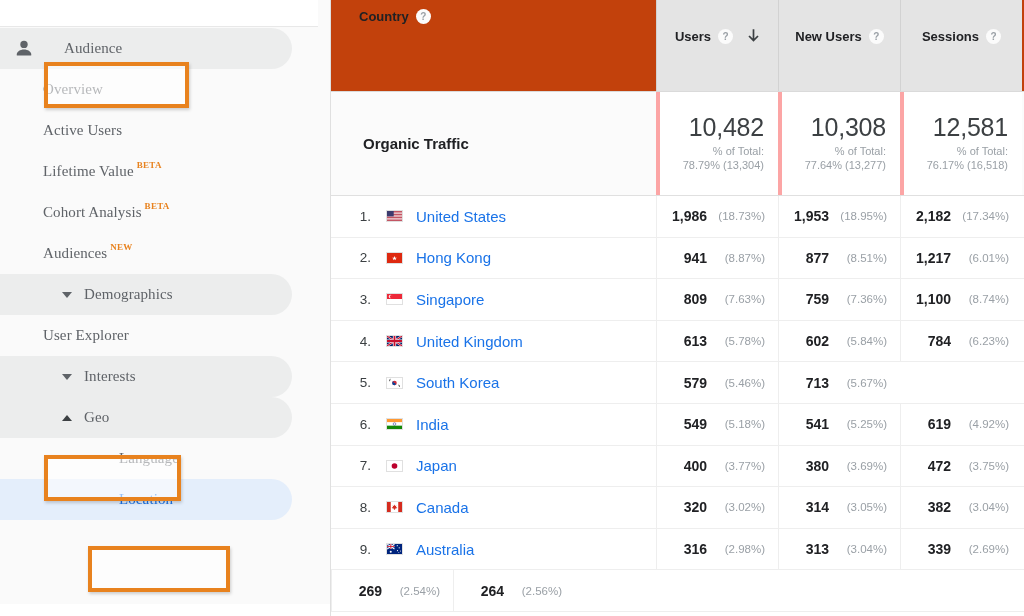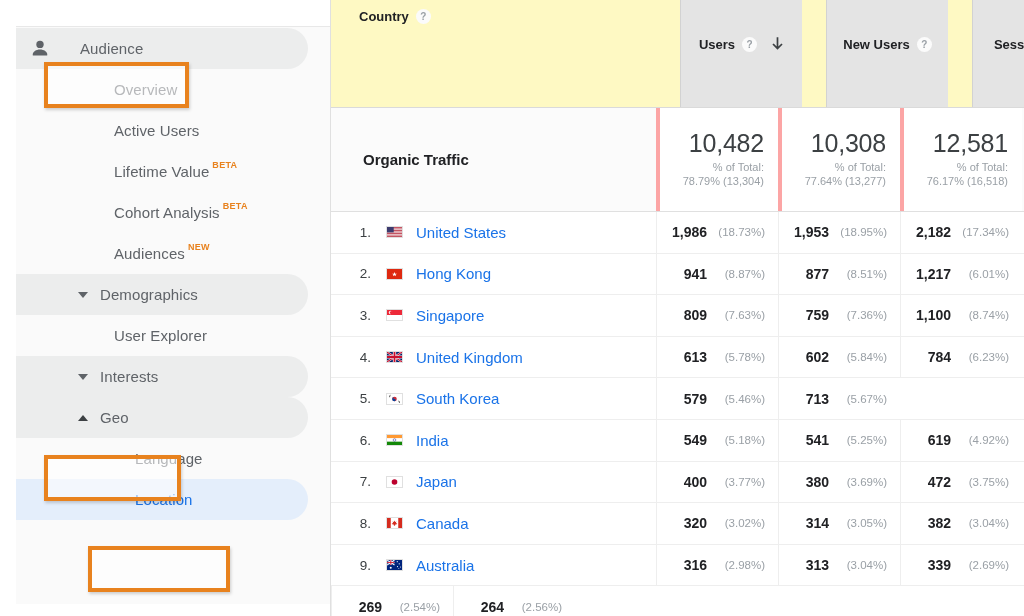--- a/index.html
+++ b/index.html
@@ -16,25 +16,26 @@
   #screen {
     position: relative;
     width: 1024px;
     height: 616px;
     background: #ffffff;
   }
 
   
   #sidebar {
     position: absolute;
-    left: 16px; top: 0;
+    left: 0; top: 0;
     width: 330px;
     height: 604px;
     background: #fafafa;
     overflow: hidden;
+    font-family: Liberation Serif, serif;
   }
   .sb-topwhite {
     position: absolute;
     left: 0; top: 0;
     width: 318px;
     height: 27px;
     background: #ffffff;
     border-bottom: 1px solid #e8e8e8;
   }
   .sb-list {
@@ -88,21 +89,21 @@
     z-index: 2;
     font-size: 15px;
     color: #5f6368;
     white-space: nowrap;
     letter-spacing: .1px;
   }
   .sb-row.is-selected .sb-label { color: #1a73e8; font-weight: 500; }
 
   
   .ind-icon  .sb-label { margin-left: 28px; }
-  .ind-l2    .sb-label { margin-left: 98px; }
+  .ind-l2    .sb-label { margin-left: 43px; }
   .ind-caret .sb-label { margin-left: 12px; }
   .ind-l3    .sb-label { margin-left: 119px; }
 
   .sb-badge {
     position: relative;
     z-index: 2;
     font-size: 9px;
     font-weight: 700;
     color: #e8821e;
     letter-spacing: .3px;
@@ -135,24 +136,23 @@
   }
 
   .tr { display: flex; width: 694px; }
 
   
   .c-country { width: 325px; flex: 0 0 325px; }
   .c-num     { width: 122px; flex: 0 0 122px; }
 
   
   .thead {
-    height: 108px;
-    background: #fef9c3;
+    height: 92px;
+    background: #c2410c;
     border-bottom: 1px solid #dadada;
-    gap: 24px;
   }
   .thead .c-country {
     display: flex;
     align-items: flex-start;
     padding: 9px 0 0 28px;
   }
   .thead .c-num {
     position: relative;
     background: #e4e4e4;
     border-left: 1px solid #d2d2d2;

